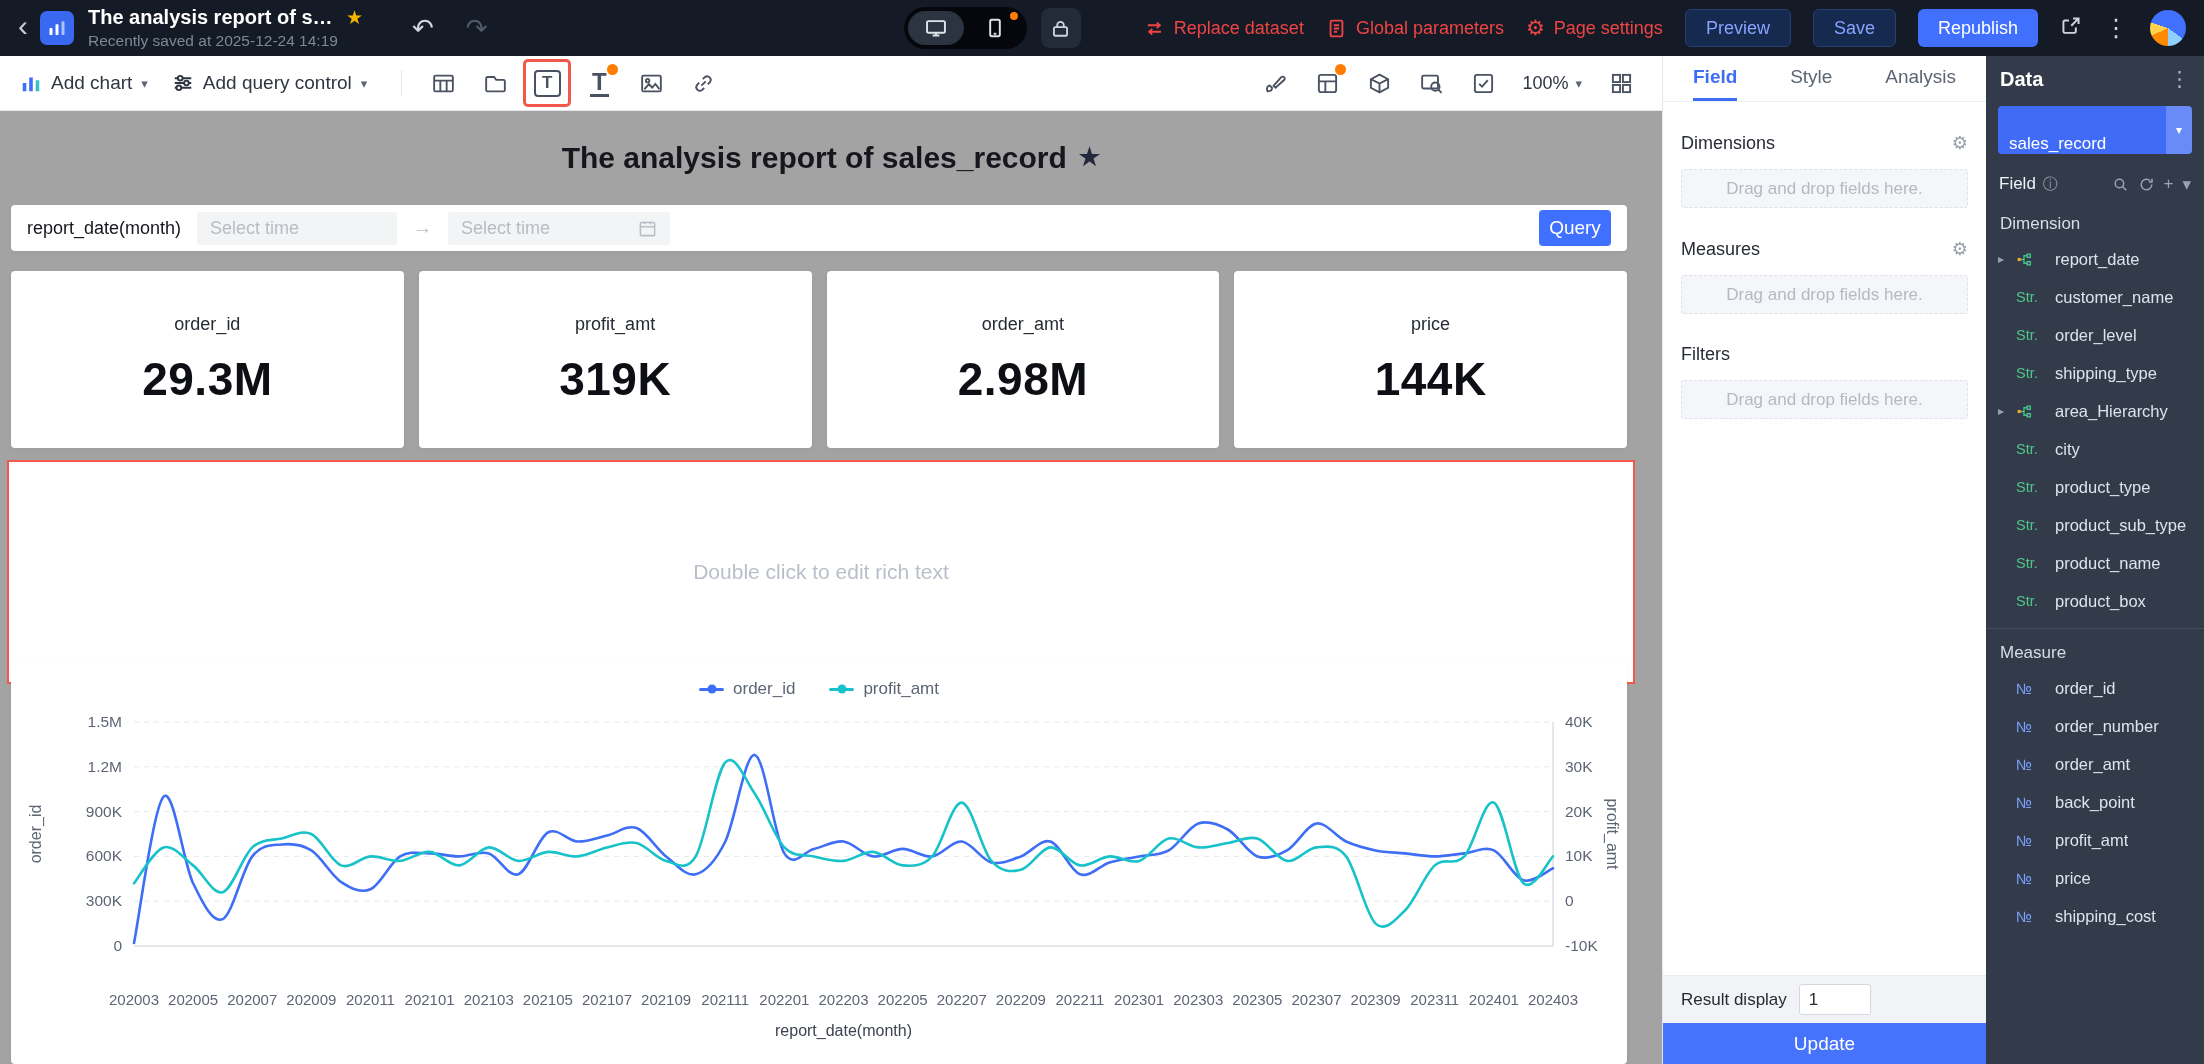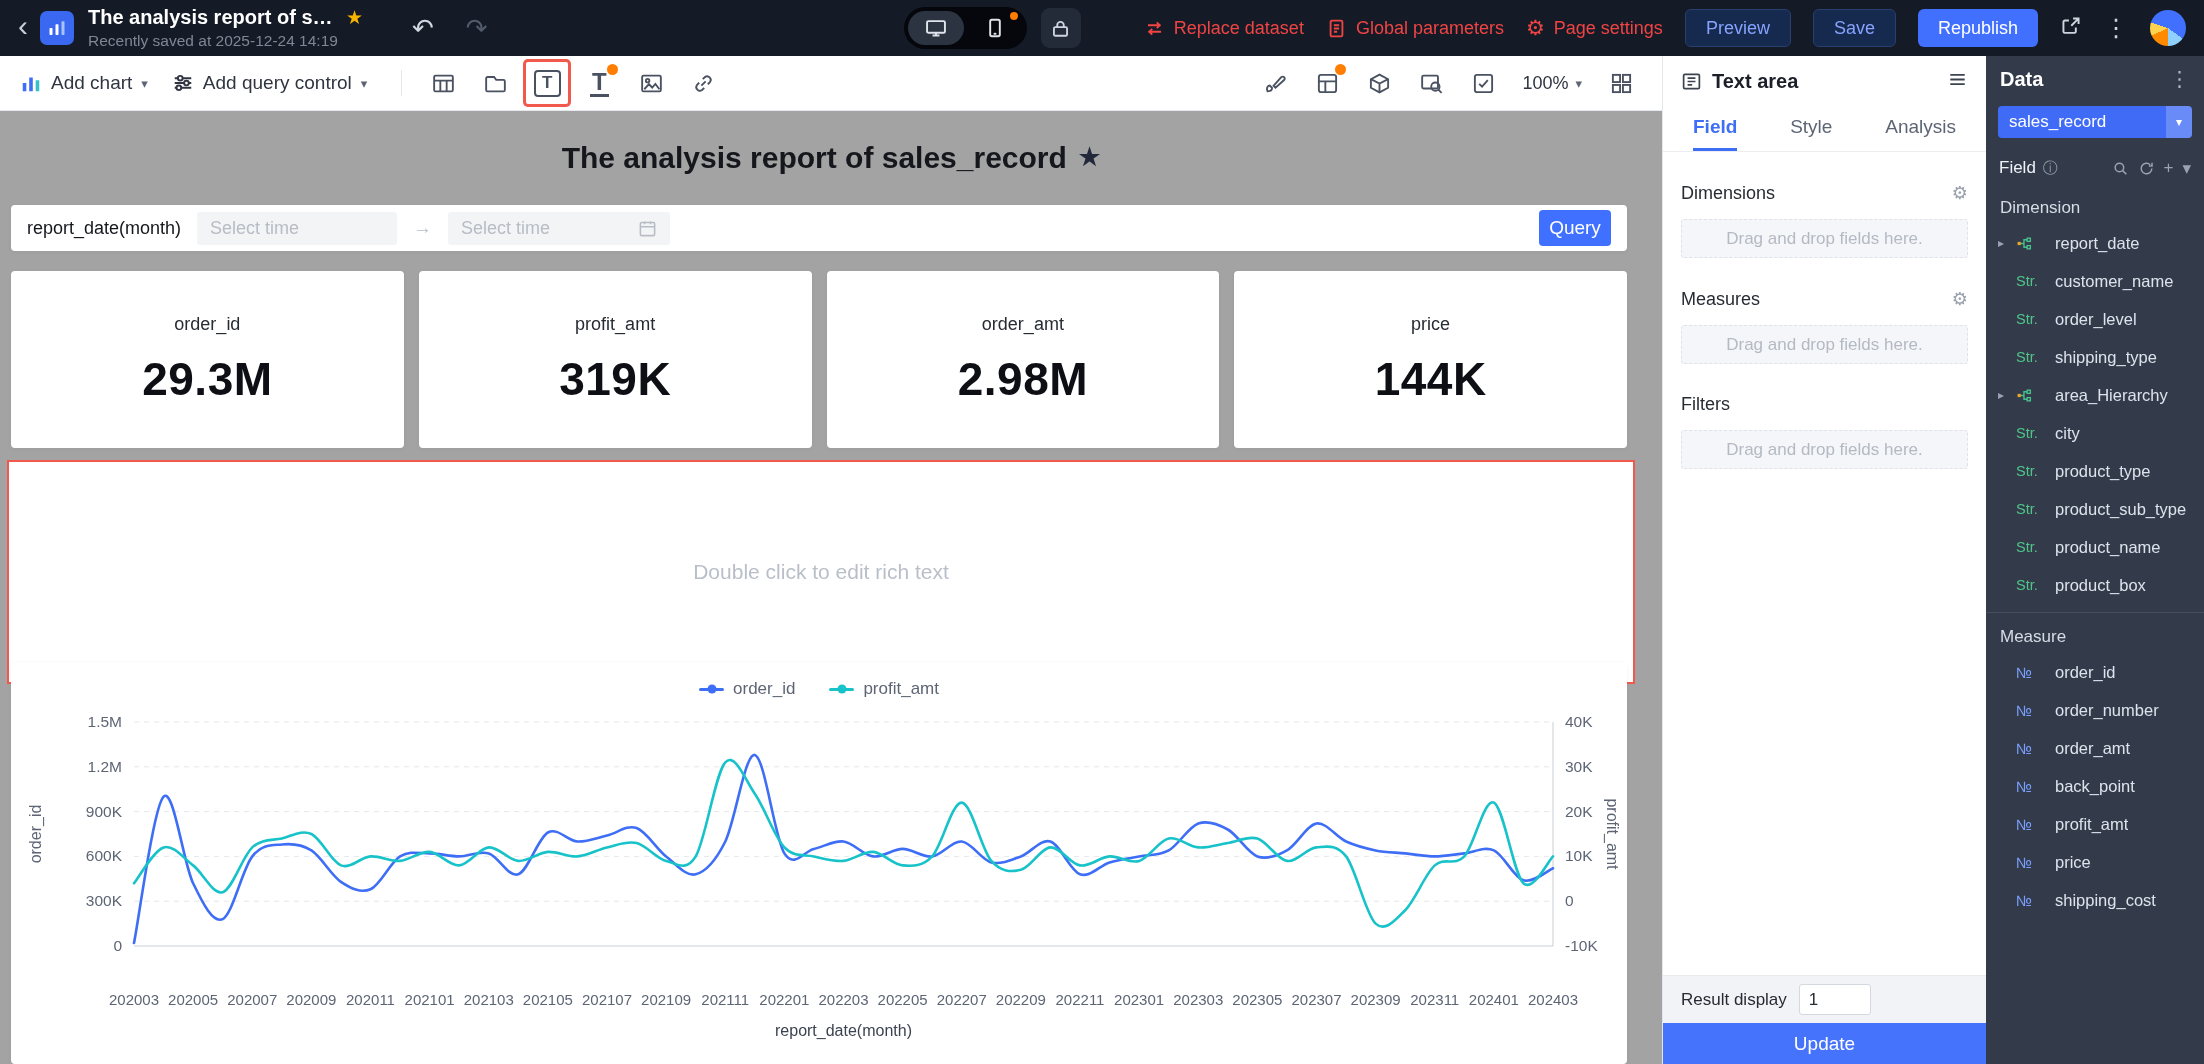--- a/index.html
+++ b/index.html
@@ -101,21 +101,21 @@
   .checkbox { width:19px; height:19px; border:1.5px solid #c9ced6; border-radius:3px; background:#fff; cursor:pointer; flex:0 0 19px;}
   .fp-footer { margin-top:auto; }
   .result-row { height:48px; background:#f2f3f6; border-top:1px solid #e8eaee; display:flex; align-items:center; padding:0 18px; gap:12px; font-size:17px; color:#272b33;}
   .result-input { width:72px; height:31px; background:#fff; border:1px solid #d4d8df; border-radius:3px; font-size:17px; color:#272b33; padding:0 9px; font-family:inherit; outline:none;}
   .update-btn { height:41px; width:100%; background:#4673fb; color:#fff; border:none; font-size:19px; cursor:pointer; font-family:inherit;}
 
   
   .data-panel { width:218px; background:#333b4a; display:flex; flex-direction:column; color:#dde3ec; }
   .dp-header { height:46px; display:flex; align-items:center; justify-content:space-between; padding:0 14px; font-size:20px; font-weight:700; color:#fff;}
   .kebab2 { font-size:21px; color:#aeb6c4; cursor:pointer; font-weight:400;}
-  .dataset-select { margin:4px 12px 12px; height:32px; background:#3f6bf6; border-radius:4px; display:flex; align-items:center; color:#fff; font-size:17px; cursor:pointer; overflow:hidden;}
+  .dataset-select { margin:4px 12px 12px; height:48px; background:#3f6bf6; border-radius:4px; display:flex; align-items:flex-end; color:#fff; font-size:17px; cursor:pointer; overflow:hidden;}
   .ds-name { flex:1; padding:0 11px; white-space:nowrap; overflow:hidden; text-overflow:ellipsis;}
   .ds-caret { width:26px; align-self:stretch; display:flex; align-items:center; justify-content:center; background:rgba(255,255,255,.22); font-size:12px;}
   .dp-field-row { display:flex; align-items:center; padding:0 13px; height:36px; gap:7px; color:#eef1f6; font-size:17px;}
   .info { color:#8e97a6; font-size:15px; cursor:pointer;}
   .dp-icons { margin-left:auto; display:flex; align-items:center; gap:9px; color:#9aa3b2;}
   .dp-icons svg { width:17px; height:17px; cursor:pointer;}
   .dp-icons .glyph { font-size:17px; cursor:pointer;}
   .dp-scroll { flex:1; overflow:hidden; padding-bottom:8px;}
   .dp-group-label { padding:12px 14px 6px; font-size:17px; color:#d6dce6;}
   .dp-group-label.measure { border-top:1px solid #454e5e; margin-top:8px; padding-top:14px;}
@@ -419,32 +419,20 @@
               <text x="30" y="132" text-anchor="middle" font-size="16" fill="#5d6575" transform="rotate(-90 30 132)">order_id</text>
               <text x="1596" y="132" text-anchor="middle" font-size="16" fill="#5d6575" transform="rotate(90 1596 132)">profit_amt</text>
               <path d="M123.0 241.0C127.9 216.6 142.7 104.6 152.6 94.7C162.4 84.7 172.3 160.9 182.1 181.3C192.0 201.7 201.8 221.6 211.7 217.1C221.5 212.6 231.4 166.8 241.3 154.4C251.1 142.0 261.0 143.4 270.8 142.5C280.7 141.5 290.5 142.2 300.4 148.4C310.2 154.6 320.1 173.3 329.9 179.8C339.8 186.3 349.6 191.5 359.5 187.3C369.4 183.0 379.2 160.4 389.1 154.4C398.9 148.4 408.8 151.4 418.6 151.4C428.5 151.4 438.3 154.4 448.2 154.4C458.0 154.4 467.9 148.4 477.8 151.4C487.6 154.4 497.5 175.8 507.3 172.3C517.2 168.8 527.0 136.0 536.9 130.5C546.7 125.0 556.6 139.0 566.4 139.5C576.3 140.0 586.1 135.7 596.0 133.5C605.9 131.3 615.7 122.5 625.6 126.0C635.4 129.5 645.3 146.7 655.1 154.4C665.0 162.1 674.8 174.8 684.7 172.3C694.5 169.8 704.4 159.4 714.3 139.5C724.1 119.6 734.0 50.9 743.8 52.9C753.7 54.8 763.5 135.7 773.4 151.4C783.2 167.1 793.1 148.9 802.9 146.9C812.8 144.9 822.6 138.2 832.5 139.5C842.4 140.7 852.2 153.2 862.1 154.4C871.9 155.6 881.8 146.9 891.6 146.9C901.5 146.9 911.3 155.6 921.2 154.4C931.0 153.2 940.9 138.5 950.8 139.5C960.6 140.5 970.5 157.9 980.3 160.4C990.2 162.9 1000.0 157.9 1009.9 154.4C1019.7 150.9 1029.6 136.5 1039.4 139.5C1049.3 142.5 1059.1 168.8 1069.0 172.3C1078.9 175.8 1088.7 163.4 1098.6 160.4C1108.4 157.4 1118.3 156.4 1128.1 154.4C1138.0 152.4 1147.8 153.9 1157.7 148.4C1167.5 143.0 1177.4 125.0 1187.3 121.5C1197.1 118.1 1207.0 122.0 1216.8 127.5C1226.7 133.0 1236.5 150.9 1246.4 154.4C1256.2 157.9 1266.1 153.9 1275.9 148.4C1285.8 143.0 1295.6 123.0 1305.5 121.5C1315.4 120.1 1325.2 135.0 1335.1 139.5C1344.9 143.9 1354.8 146.4 1364.6 148.4C1374.5 150.4 1384.3 150.4 1394.2 151.4C1404.0 152.4 1413.9 154.4 1423.8 154.4C1433.6 154.4 1443.5 152.4 1453.3 151.4C1463.2 150.4 1473.0 143.9 1482.9 148.4C1492.7 152.9 1502.6 175.3 1512.4 178.3C1522.3 181.3 1537.1 168.3 1542.0 166.3" fill="none" stroke="#3e6ef5" stroke-width="2.6" stroke-linejoin="round" stroke-linecap="round"></path>
               <path d="M123.0 181.3C127.9 175.3 142.7 148.4 152.6 145.4C162.4 142.5 172.3 155.9 182.1 163.4C192.0 170.8 201.8 193.2 211.7 190.2C221.5 187.3 231.4 154.4 241.3 145.4C251.1 136.5 261.0 138.7 270.8 136.5C280.7 134.2 290.5 127.5 300.4 132.0C310.2 136.5 320.1 159.6 329.9 163.4C339.8 167.1 349.6 155.1 359.5 154.4C369.4 153.7 379.2 159.6 389.1 158.9C398.9 158.1 408.8 149.2 418.6 149.9C428.5 150.7 438.3 164.1 448.2 163.4C458.0 162.6 467.9 146.2 477.8 145.4C487.6 144.7 497.5 158.1 507.3 158.9C517.2 159.6 527.0 150.7 536.9 149.9C546.7 149.2 556.6 155.1 566.4 154.4C576.3 153.7 586.1 147.7 596.0 145.4C605.9 143.2 615.7 138.7 625.6 141.0C635.4 143.2 645.3 156.6 655.1 158.9C665.0 161.1 674.8 170.8 684.7 154.4C694.5 138.0 704.4 70.8 714.3 60.3C724.1 49.9 734.0 77.5 743.8 91.7C753.7 105.9 763.5 135.0 773.4 145.4C783.2 155.9 793.1 152.2 802.9 154.4C812.8 156.6 822.6 159.6 832.5 158.9C842.4 158.1 852.2 149.2 862.1 149.9C871.9 150.7 881.8 162.6 891.6 163.4C901.5 164.1 911.3 164.9 921.2 154.4C931.0 143.9 940.9 99.9 950.8 100.6C960.6 101.4 970.5 147.7 980.3 158.9C990.2 170.1 1000.0 170.1 1009.9 167.8C1019.7 165.6 1029.6 146.2 1039.4 145.4C1049.3 144.7 1059.1 161.9 1069.0 163.4C1078.9 164.9 1088.7 155.1 1098.6 154.4C1108.4 153.7 1118.3 161.9 1128.1 158.9C1138.0 155.9 1147.8 138.7 1157.7 136.5C1167.5 134.2 1177.4 144.7 1187.3 145.4C1197.1 146.2 1207.0 142.5 1216.8 141.0C1226.7 139.5 1236.5 133.5 1246.4 136.5C1256.2 139.5 1266.1 157.4 1275.9 158.9C1285.8 160.4 1295.6 146.2 1305.5 145.4C1315.4 144.7 1325.2 141.7 1335.1 154.4C1344.9 167.1 1354.8 212.6 1364.6 221.6C1374.5 230.6 1384.3 217.9 1394.2 208.2C1404.0 198.5 1413.9 172.3 1423.8 163.4C1433.6 154.4 1443.5 164.9 1453.3 154.4C1463.2 143.9 1473.0 96.2 1482.9 100.6C1492.7 105.1 1502.6 172.3 1512.4 181.3C1522.3 190.2 1537.1 158.9 1542.0 154.4" fill="none" stroke="#17c2c9" stroke-width="2.6" stroke-linejoin="round" stroke-linecap="round"></path>
             </svg>
         </div>
       </main>
     </div>
 
     <aside class="field-panel">
-      <div class="fp-header">
-        <svg viewBox="0 0 16 16" fill="none" stroke="currentColor" stroke-width="1.3">
-            <rect x="2" y="2.5" width="12" height="11" rx="1"></rect>
-            <path d="M5 5.5h6M5 8h6M5 10.5h3.5"></path>
-          </svg>
-        <span class="fp-title">Text area</span>
-        <span class="fp-burger">
-          <svg viewBox="0 0 16 16" fill="none" stroke="currentColor" stroke-width="1.4" width="20" height="20">
-              <path d="M2.5 4.5h11M2.5 8h11M2.5 11.5h11"></path>
-            </svg>
-        </span>
-      </div>
       <div class="fp-tabs">
         <span class="fp-tab active">Field</span>
         <span class="fp-tab">Style</span>
         <span class="fp-tab">Analysis</span>
       </div>
 
       <div class="fp-section">
         <div class="fp-sec-head">
           <span>Dimensions</span>
           <span class="fp-gear">⚙</span>

